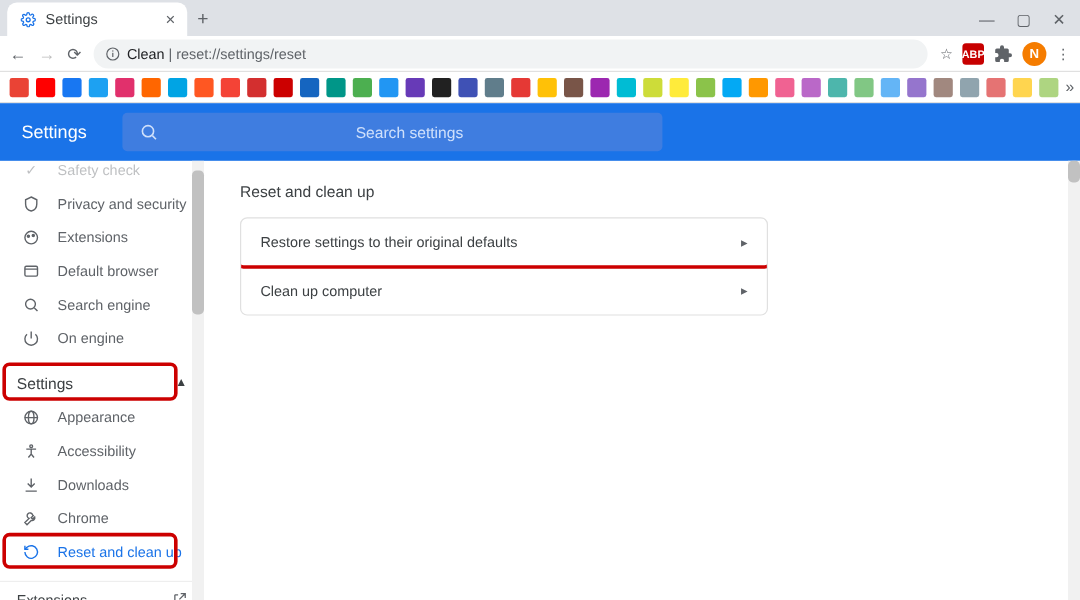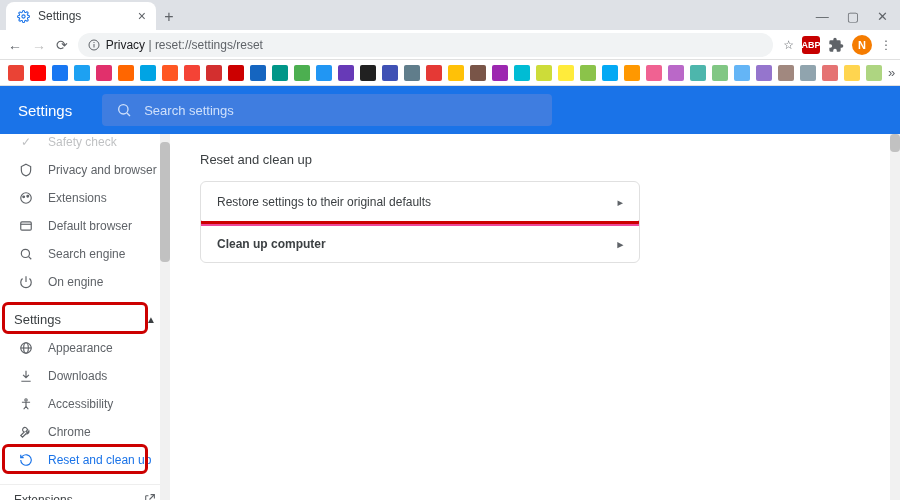--- a/index.html
+++ b/index.html
@@ -22,39 +22,39 @@
 .addrright { display: flex; align-items: center; gap: 8px; color: #5f6368; }
 .ext-badge { width: 18px; height: 18px; border-radius: 3px; display: flex; align-items: center; justify-content: center; font-size: 9px; color: #fff; font-weight: bold; }
 .avatar { width: 20px; height: 20px; border-radius: 50%; background: #f57c00; color: #fff; display: flex; align-items: center; justify-content: center; font-size: 11px; font-weight: bold; }
 .bmbar { height: 26px; display: flex; align-items: center; padding: 0 8px; gap: 6px; border-bottom: 1px solid #e0e0e0; overflow: hidden; }
 .bm { width: 16px; height: 16px; border-radius: 2px; flex-shrink: 0; }
 .bmbar .chev { margin-left: auto; color: #5f6368; font-size: 13px; cursor: pointer; }
 .bluehdr { height: 48px; background: #1a73e8; display: flex; align-items: center; padding: 0 18px; gap: 30px; }
 .bluehdr .title { color: #fff; font-size: 15px; }
 .searchwrap { background: #3f7de0; border-radius: 4px; height: 32px; display: flex; align-items: center; padding: 0 14px; gap: 12px; width: 450px; }
 .searchwrap .sicon { color: #cfe0fb; }
-.searchwrap input { background: transparent; border: none; outline: none; color: #fef9c3; font-size: 13px; flex: 1; }
+.searchwrap input { background: transparent; border: none; outline: none; color: #fef9c3; font-size: 13px; flex: 1; text-align: center; }
 .searchwrap input::placeholder { color: #cfe0fb; }
 .content { display: flex; height: calc(500px - 30px - 30px - 26px - 48px); }
 .sidebar { width: 170px; position: relative; padding-top: 4px; }
 .sbscroll { position: absolute; right: 0; top: 0; width: 10px; height: 100%; background: #f1f1f1; }
 .sbthumb { position: absolute; right: 0; top: 8px; width: 10px; height: 120px; background: #c1c1c1; border-radius: 4px; }
 .sbitem { display: flex; align-items: center; height: 28px; padding: 0 10px 0 18px; gap: 14px; color: #5f6368; cursor: pointer; font-size: 12px; }
 .sbitem.active { color: #1a73e8; }
 .sbitem .ico { width: 16px; display: flex; justify-content: center; }
 .sbsection { display: flex; align-items: center; height: 30px; padding: 0 14px; color: #3c4043; font-size: 13px; cursor: pointer; justify-content: space-between; }
 .sbfoot { display: flex; align-items: center; height: 30px; padding: 0 14px; color: #3c4043; font-size: 12px; cursor: pointer; justify-content: space-between; }
 .hlbox1 { position: absolute; border: 3px solid #c00; border-radius: 6px; pointer-events: none; }
 .main { flex: 1; padding: 18px 30px; position: relative; }
 .mscroll { position: absolute; right: 0; top: 0; width: 10px; height: 100%; background: #f1f1f1; }
 .msthumb { position: absolute; right: 0; top: 0; width: 10px; height: 18px; background: #c1c1c1; border-radius: 4px; }
 .sectitle { font-size: 13px; color: #3c4043; margin-bottom: 14px; }
 .card { border: 1px solid #e0e0e0; border-radius: 6px; overflow: hidden; width: 440px; }
 .row { display: flex; align-items: center; justify-content: space-between; height: 40px; padding: 0 16px; font-size: 12px; color: #3c4043; cursor: pointer; }
-.row + .row { border-top: 4px solid #ec4899; font-weight: bold; }
+.row + .row { border-top: 1px solid #ec4899; }
 .row .chev { color: #5f6368; font-size: 11px; }
 .hlred { position: absolute; border: 3px solid #c00; border-radius: 6px; pointer-events: none; }
 svg { display: block; }
 </style>
 </head>
 <body>
 
 <div class="titlebar">
   <div class="tab">
     <span class="tab-icon">
@@ -79,21 +79,21 @@
   <span class="navbtn disabled">→</span>
   <span class="navbtn">⟳</span>
   <div class="omnibox">
     <span class="secure">
       <svg width="12" height="12" viewBox="0 0 24 24" fill="#5f6368">
           <circle cx="12" cy="12" r="10" fill="none" stroke="#5f6368" stroke-width="2"></circle>
           <rect x="11" y="10" width="2" height="7"></rect>
           <rect x="11" y="6" width="2" height="2"></rect>
         </svg>
     </span>
-    <span class="urltext"><span class="host">Privacy</span> | <span>reset://settings/reset</span></span>
+    <span class="urltext"><span class="host">Clean</span> | <span>reset://settings/reset</span></span>
   </div>
   <div class="addrright">
     <span>☆</span>
     <span class="ext-badge" style="background:#c70000">ABP</span>
     <span>
       <svg width="16" height="16" viewBox="0 0 24 24" fill="#5f6368">
           <path d="M20.5 11H19V7a2 2 0 0 0-2-2h-4V3.5a2.5 2.5 0 0 0-5 0V5H4a2 2 0 0 0-2 2v3.8h1.5a2.7 2.7 0 0 1 0 5.4H2V20a2 2 0 0 0 2 2h3.8v-1.5a2.7 2.7 0 0 1 5.4 0V22H17a2 2 0 0 0 2-2v-4h1.5a2.5 2.5 0 0 0 0-5z"></path>
         </svg>
     </span>
     <span class="avatar">N</span>
@@ -163,21 +163,21 @@
     <div class="sbitem" style="opacity:.4; margin-top:-10px">
       <span class="ico">✓</span>
       <span>Safety check</span>
     </div>
     <div class="sbitem">
       <span class="ico">
           <svg width="14" height="14" viewBox="0 0 24 24" fill="none" stroke="#5f6368" stroke-width="2">
             <path d="M12 2l8 4v6c0 5-3.5 9-8 10-4.5-1-8-5-8-10V6l8-4z"></path>
           </svg>
         </span>
-      <span>Privacy and browser</span>
+      <span>Privacy and security</span>
     </div>
     <div class="sbitem">
       <span class="ico">
           <svg width="14" height="14" viewBox="0 0 24 24" fill="none" stroke="#5f6368" stroke-width="2">
             <circle cx="12" cy="12" r="9"></circle>
             <circle cx="8" cy="10" r="1.5" fill="#5f6368"></circle>
             <circle cx="15" cy="9" r="1.5" fill="#5f6368"></circle>
           </svg>
         </span>
       <span>Extensions</span>
@@ -224,33 +224,33 @@
             <circle cx="12" cy="12" r="9"></circle>
             <ellipse cx="12" cy="12" rx="4" ry="9"></ellipse>
             <line x1="3" y1="12" x2="21" y2="12"></line>
           </svg>
         </span>
       <span>Appearance</span>
     </div>
     <div class="sbitem">
       <span class="ico">
           <svg width="14" height="14" viewBox="0 0 24 24" fill="none" stroke="#5f6368" stroke-width="2">
-            <path d="M12 3v12m-5-5l5 5 5-5M4 21h16"></path>
-          </svg>
-        </span>
-      <span>Downloads</span>
-    </div>
-    <div class="sbitem">
-      <span class="ico">
-          <svg width="14" height="14" viewBox="0 0 24 24" fill="none" stroke="#5f6368" stroke-width="2">
             <circle cx="12" cy="5" r="2"></circle>
             <path d="M5 9h14M12 9v7m-4 5l4-5 4 5"></path>
           </svg>
         </span>
       <span>Accessibility</span>
+    </div>
+    <div class="sbitem">
+      <span class="ico">
+          <svg width="14" height="14" viewBox="0 0 24 24" fill="none" stroke="#5f6368" stroke-width="2">
+            <path d="M12 3v12m-5-5l5 5 5-5M4 21h16"></path>
+          </svg>
+        </span>
+      <span>Downloads</span>
     </div>
     <div class="sbitem">
       <span class="ico">
           <svg width="14" height="14" viewBox="0 0 24 24" fill="none" stroke="#5f6368" stroke-width="2">
             <path d="M14 7a4 4 0 1 0-5 5l-6 6 3 3 6-6a4 4 0 0 0 5-5l-3 3-2-2 3-3z"></path>
           </svg>
         </span>
       <span>Chrome</span>
     </div>
     <div style="position:relative">

